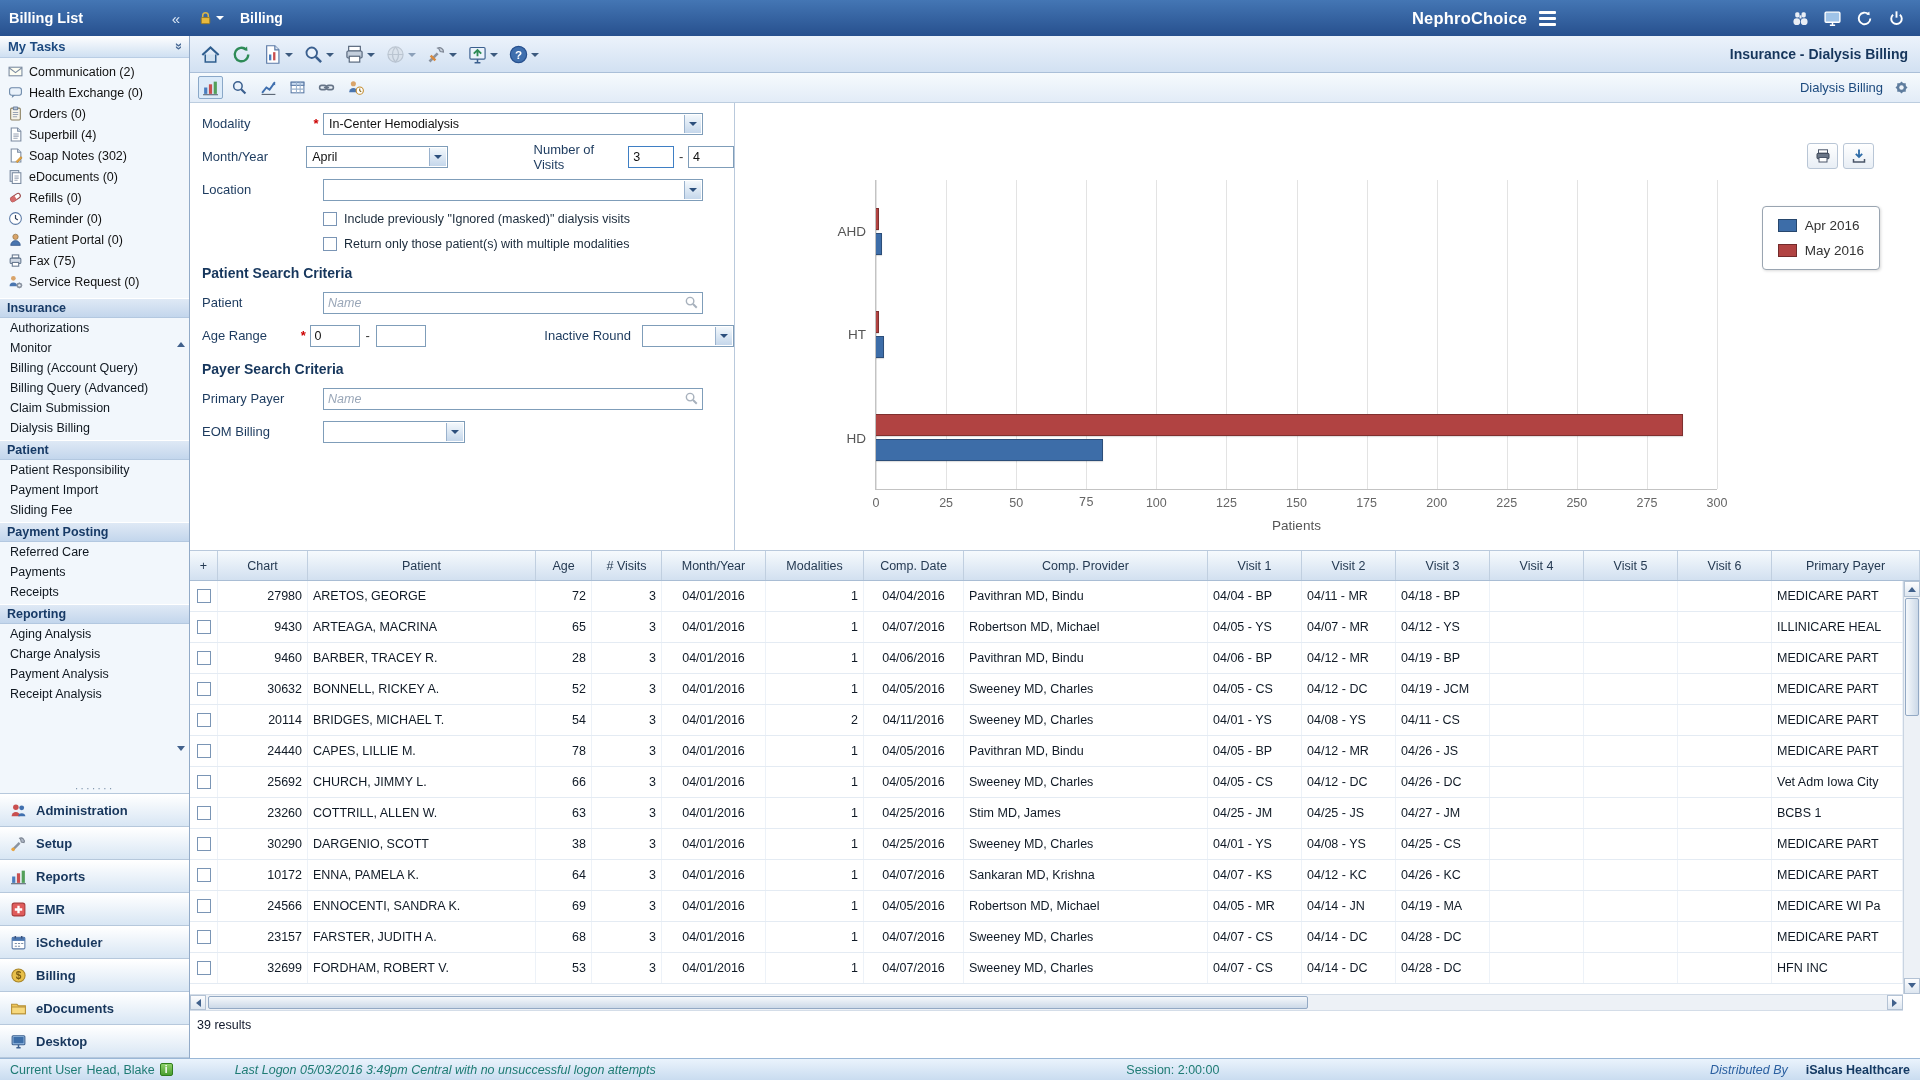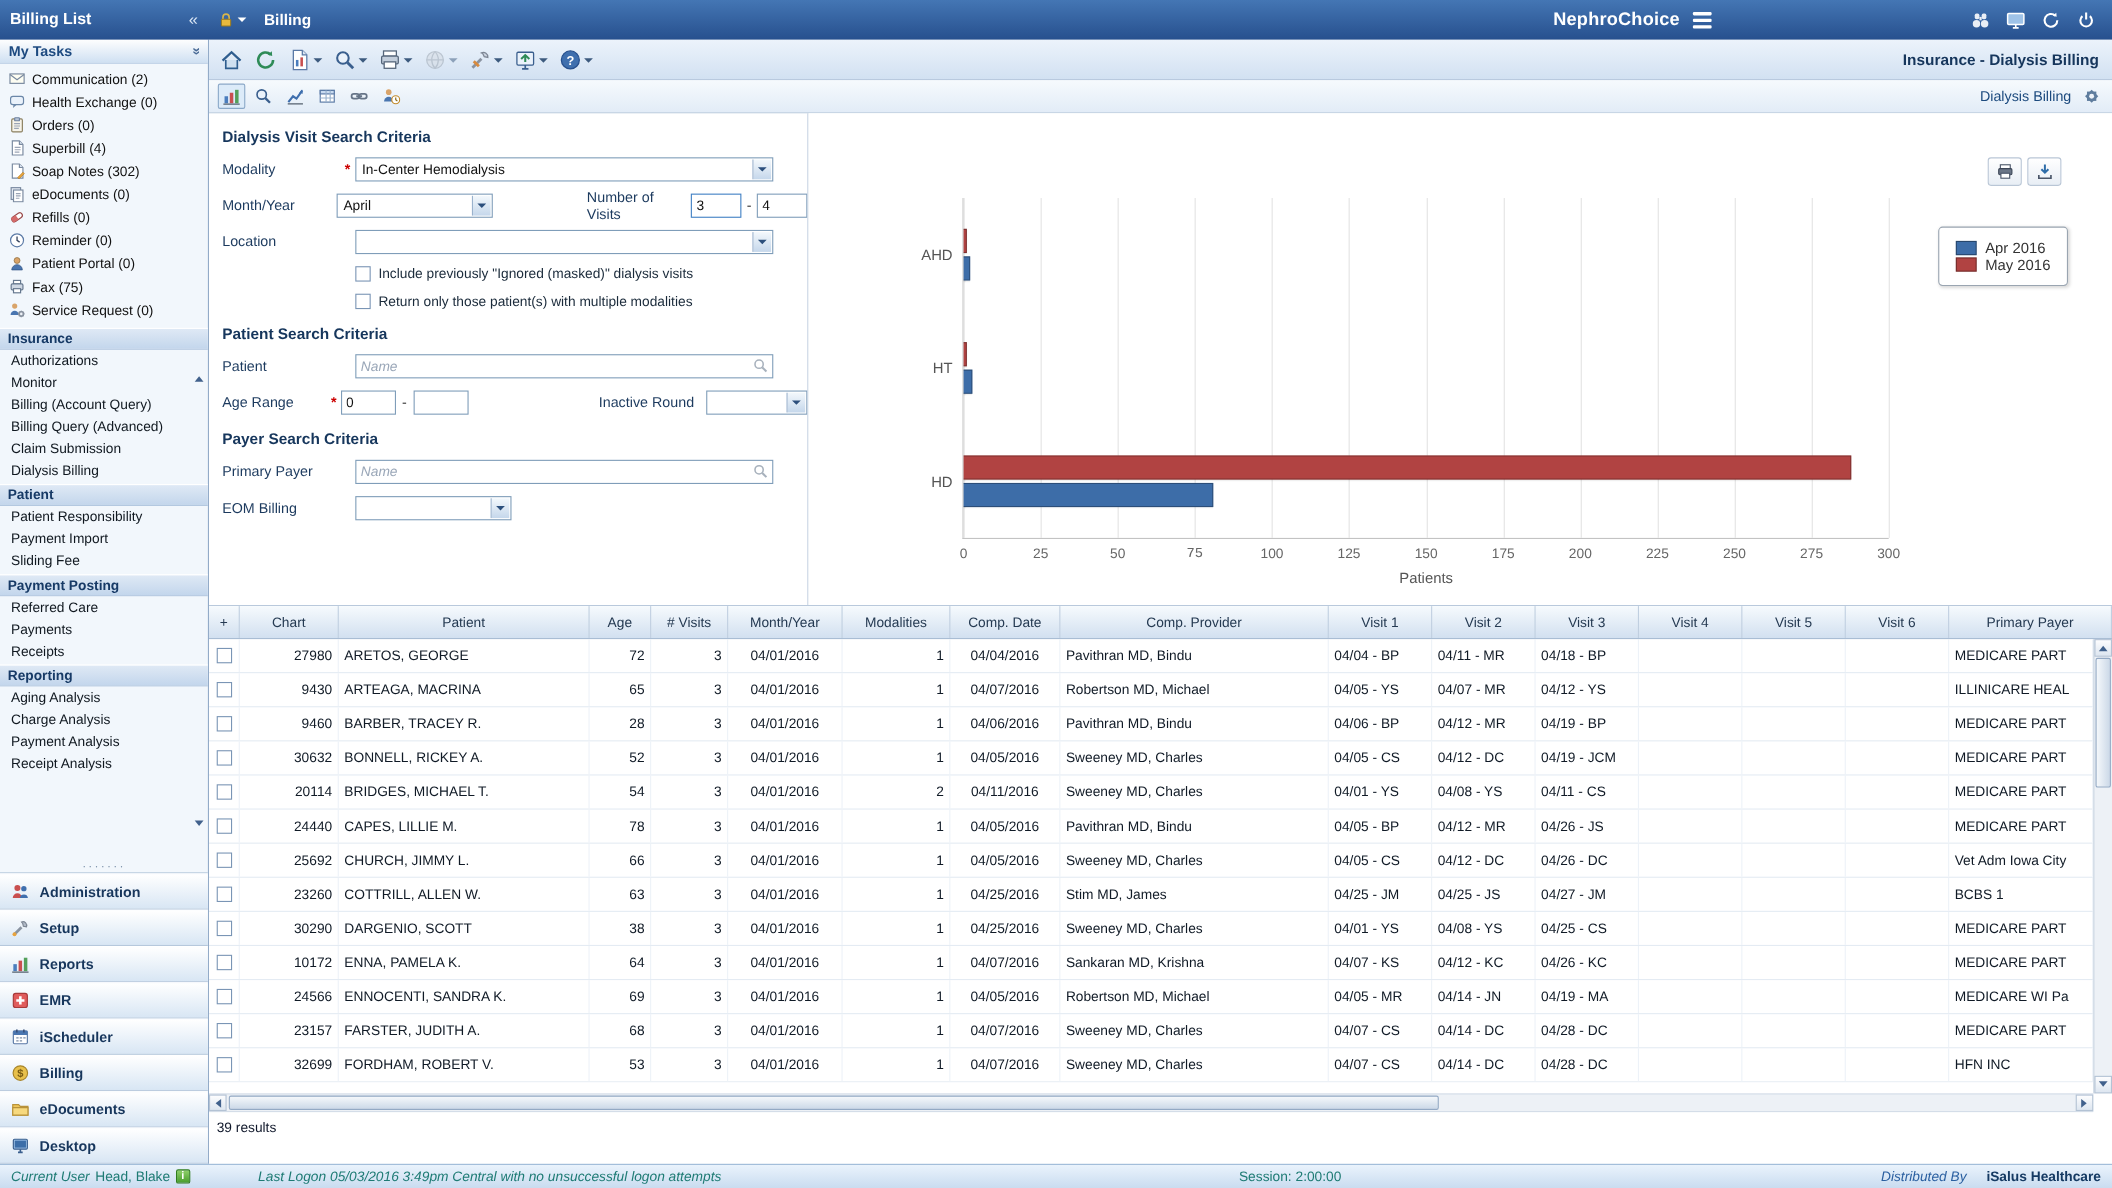--- a/index.html
+++ b/index.html
@@ -85,21 +85,21 @@
 .chart-body{position:absolute;left:85px;right:203px;top:77px;height:310px;display:flex}
 .ylabels{width:55px;display:flex;flex-direction:column;flex:none}
 .ylab{flex:1;display:flex;align-items:center;justify-content:flex-end;padding-right:9px;color:#555;font-size:13.5px}
 .plot{flex:1;position:relative;border-left:1px solid #c3c3c3;border-bottom:1px solid #c3c3c3}
 .gridline{position:absolute;top:0;bottom:0;width:1px;background:#e3e3e3}
 .crows{position:absolute;top:0;left:0;right:0;bottom:0;display:flex;flex-direction:column}
 .crow{flex:1;display:flex;flex-direction:column;justify-content:center;gap:3px}
 .bar{height:22px;border:1px solid rgba(0,0,0,.28);border-left:none;box-shadow:0 1px 1px rgba(0,0,0,.12)}
 .xtick{position:absolute;bottom:-21px;transform:translateX(-50%);font-size:12.5px;color:#666}
 .xlabel{position:absolute;bottom:-44px;left:0;right:0;text-align:center;color:#555;font-size:13.5px}
-.legend{position:absolute;top:103px;right:40px;background:#fff;border:1px solid #9aa5b1;border-radius:4px;padding:11px 15px;display:flex;flex-direction:column;gap:0;box-shadow:1px 1px 3px rgba(0,0,0,.15)}
+.legend{position:absolute;top:103px;right:40px;background:#fff;border:1px solid #9aa5b1;border-radius:4px;padding:11px 15px;display:flex;flex-direction:column;gap:10px;box-shadow:1px 1px 3px rgba(0,0,0,.15)}
 .lgrow{display:flex;align-items:center;gap:8px}
 .sw{width:19px;height:13px;border:1px solid rgba(0,0,0,.35);flex:none}
 .lgrow span{font-size:13.5px;color:#333}
 
 .table-area{flex:1;position:relative;background:#fff}
 .thead{display:flex;height:30px;background:linear-gradient(#f6fafd,#d2e0f0);border-bottom:1px solid #a9bdd4}
 .th{display:flex;align-items:center;justify-content:center;border-right:1px solid #c0cfe0;font-size:12.5px;color:#253a52;flex:none;cursor:pointer;overflow:hidden;white-space:nowrap}
 .tbody{position:absolute;left:0;top:30px;right:17px;height:403px;overflow:hidden}
 .tr{display:flex;height:31px;border-bottom:1px solid #e4ebf3;cursor:pointer}
 .td{display:flex;align-items:center;border-right:1px solid #edf2f8;padding:0 5px;font-size:12.5px;color:#101a26;flex:none;overflow:hidden;white-space:nowrap}
@@ -115,21 +115,21 @@
 .hs-left{left:0}.hs-right{right:0}
 .hs-thumb{position:absolute;top:1px;bottom:1px;left:18px;width:1100px;background:linear-gradient(#f5f8fb,#ccd9e8);border:1px solid #93a9c4;border-radius:2px;cursor:grab}
 .results{position:absolute;left:7px;top:467px;font-size:12.5px;color:#0f172a}
 .tri{width:0;height:0}
 .tri.up{border:4px solid transparent;border-bottom:5px solid #41618c;margin-top:-3px}
 .tri.down{border:4px solid transparent;border-top:5px solid #41618c;margin-bottom:-3px}
 .tri.left{border:4px solid transparent;border-right:5px solid #41618c;margin-left:-3px}
 .tri.right{border:4px solid transparent;border-left:5px solid #41618c;margin-right:-3px}
 
 .statusbar{position:absolute;left:0;right:0;bottom:0;height:22px;background:linear-gradient(#eaf3fc,#c9dcf0);border-top:1px solid #9ab7d6;display:flex;align-items:center;font-size:12.5px;padding:0 10px;color:#1e7b74}
-.sb-it{font-style:italic}
+.sb-it{}
 .sb-user{margin-left:5px}
 .info-badge{width:13px;height:13px;margin-left:5px;background:linear-gradient(#8ed06a,#4a9e2e);border:1px solid #2f7d1c;border-radius:2px;color:#fff;font-size:10px;font-weight:bold;display:flex;align-items:center;justify-content:center}
 .sb-logon{margin-left:62px;font-style:italic}
 .spacer{flex:1}
 .sb-dist{font-style:italic;color:#2a5fa0;margin-right:18px;margin-left:20px}
 .sb-distname{color:#153a63;font-weight:bold}
 </style>
 </head>
 <body>
 
@@ -580,21 +580,20 @@
               </g>
               <circle cx="8" cy="8" r="2.1" fill="#eef3f9"></circle>
             </svg>
           </span>
       </div>
     </div>
 
     <div class="content-top">
 
       <div class="form-panel">
-        <div class="sec-title">Dialysis Visit Search Criteria</div>
 
         <div class="frow">
           <span class="flabel">Modality</span>
           <span class="reqslot">*</span>
           <div class="dd w380">
             <span>In-Center Hemodialysis</span>
             <span class="arrow"></span>
           </div>
         </div>
 

